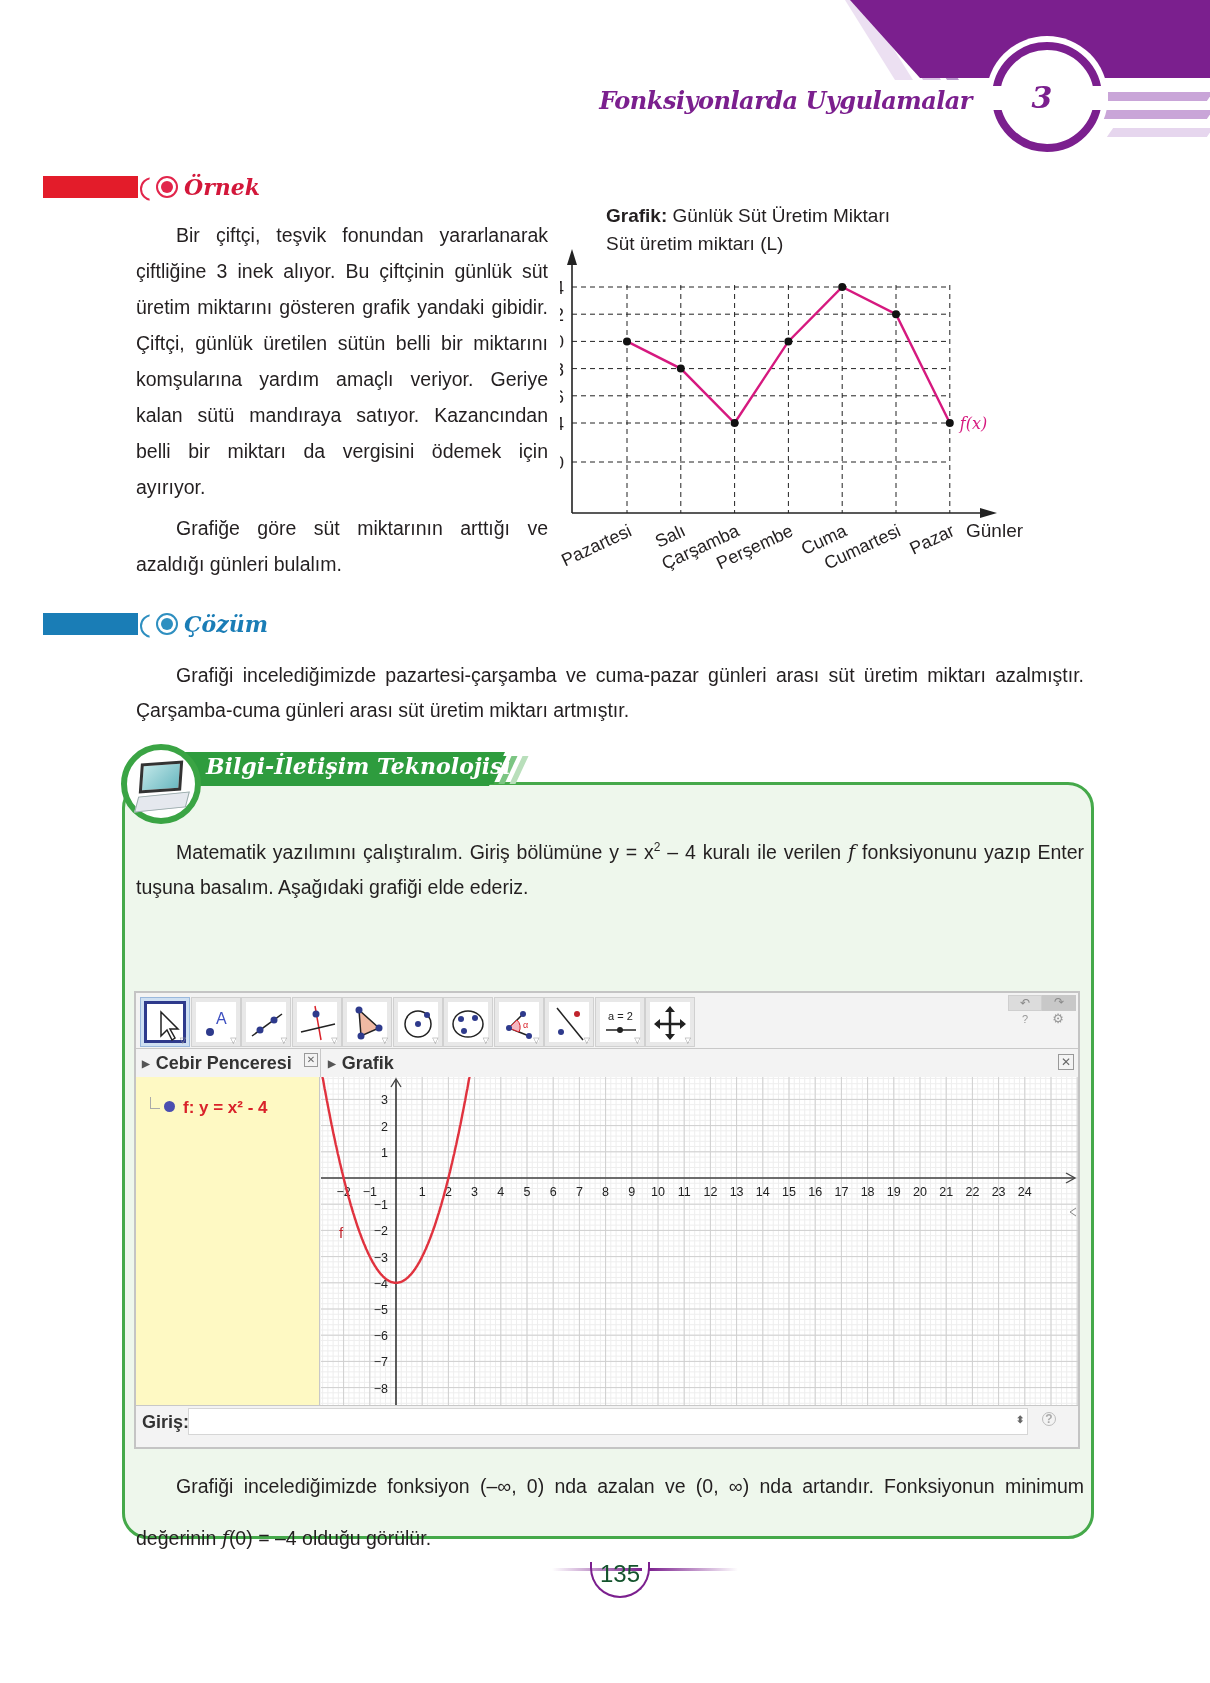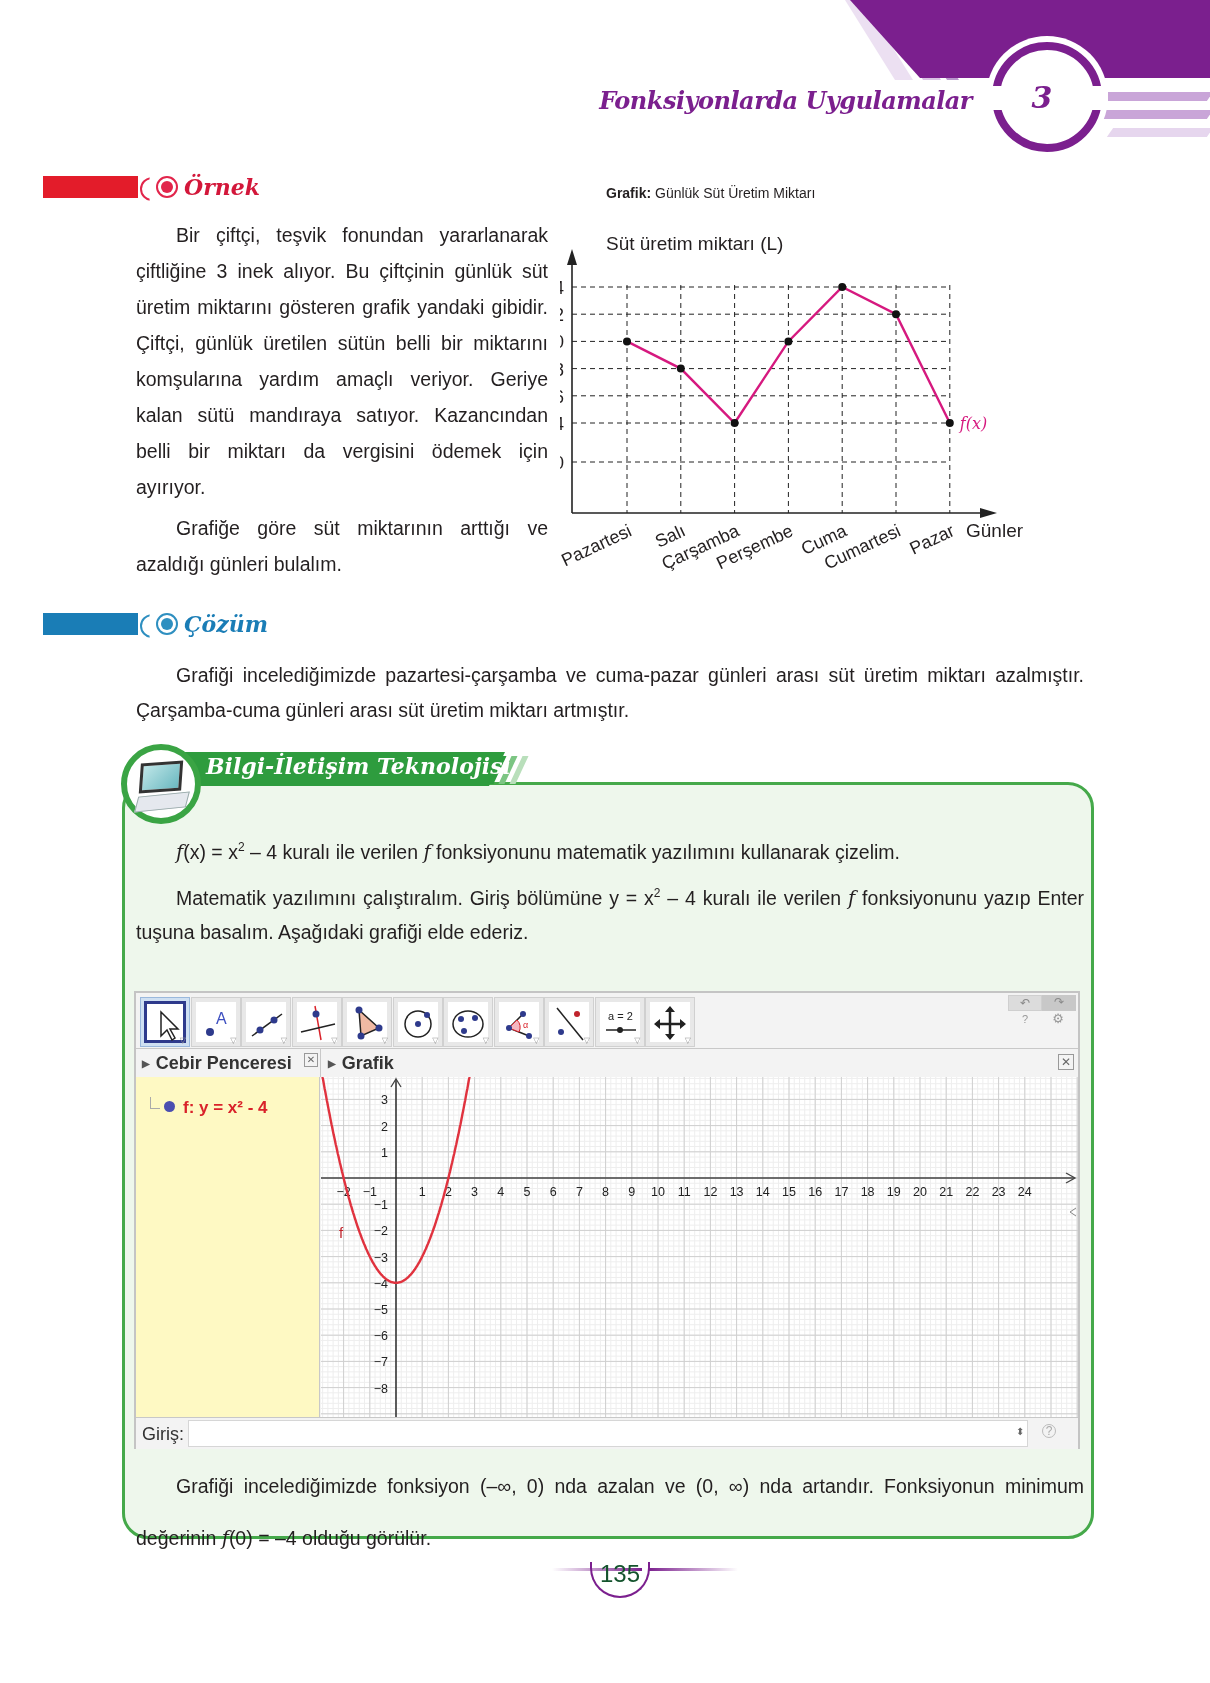--- a/index.html
+++ b/index.html
@@ -36,21 +36,21 @@
   .tag.cozum .bar { background: #1a7db6; }
   .tag.cozum .label { color: #1a7db6; }
 
   
   .problem { position: absolute; left: 136px; top: 217px; width: 412px; font-size: 19.5px; line-height: 36px; text-align: justify; }
   .problem p { text-indent: 40px; }
   .problem p + p { margin-top: 5px; }
 
   
   .milk-chart { position: absolute; left: 560px; top: 185px; width: 560px; height: 440px; }
-  .milk-title { position: absolute; left: 46px; top: 0; font-size: 14px; }
+  .milk-title { position: absolute; left: 46px; top: 20px; font-size: 19px; }
   .milk-title b { font-weight: bold; }
   .milk-ylabel { position: absolute; left: 46px; top: 48px; font-size: 19px; }
   .milk-chart svg { position: absolute; left: 0; top: 0; }
 
   
   .solution { position: absolute; left: 136px; top: 658px; width: 948px; font-size: 19.5px; line-height: 35px; text-align: justify; }
   .solution p { text-indent: 40px; }
 
   
   .bit-box { position: absolute; left: 122px; top: 782px; width: 972px; height: 757px; border: 3px solid #45a94a;
@@ -88,21 +88,21 @@
   .gg-gear { position: absolute; right: 14px; top: 18px; font-size: 13px; color: #999; }
 
   .gg-panel-hdr { position: absolute; top: 56px; height: 28px; font-weight: bold; font-size: 18px; color: #333; line-height: 28px; }
   .gg-panel-hdr .arr { font-size: 10px; color: #555; margin-right: 6px; vertical-align: middle; }
   .gg-alg { position: absolute; left: 0; top: 84px; width: 184px; height: 340px; background: #fef9c3; border-right: 1px solid #c8c8c8; }
   .gg-alg-item { position: absolute; left: 14px; top: 20px; font-size: 17px; font-weight: bold; color: #d9222a; }
   .gg-alg-item .branch { display: inline-block; width: 10px; height: 12px; border-left: 1px solid #aaa; border-bottom: 1px solid #aaa; margin-right: 4px; vertical-align: 4px; }
   .gg-alg-item .bullet { display: inline-block; width: 11px; height: 11px; border-radius: 50%; background: #4b4fb0; margin-right: 8px; vertical-align: 1px; }
   .gg-close { position: absolute; width: 14px; height: 14px; border: 1px solid #999; color: #666; font-size: 12px; line-height: 12px; text-align: center; }
   .gg-graph { position: absolute; left: 185px; top: 84px; width: 757px; height: 340px; background: #ffffff; overflow: hidden; }
-  .gg-input { position: absolute; left: 0; top: 424px; width: 100%; height: 32px; border-top: 1px solid #c8c8c8; background: #f3f3f3; }
+  .gg-input { position: absolute; left: 0; top: 412px; width: 100%; height: 32px; border-top: 1px solid #c8c8c8; background: #f3f3f3; font-weight: bold; }
   .gg-input-label { position: absolute; left: 6px; top: 6px; font-size: 18px; color: #333; }
   .gg-input-field { position: absolute; left: 52px; top: 2px; width: 840px; height: 27px; background: #ffffff; border: 1px solid #d6d6d6; }
   .gg-input-help { position: absolute; right: 22px; top: 6px; font-size: 12px; color: #aaa; border: 1px solid #bbb; border-radius: 50%; width: 14px; height: 14px; text-align: center; line-height: 13px; }
 
   .bit-conclusion { position: absolute; left: 136px; top: 1460px; width: 948px; font-size: 19.5px; line-height: 52px; text-align: justify; }
   .bit-conclusion p { text-indent: 40px; }
   .bit-conclusion .fn { font-family: "DejaVu Serif", serif; font-style: italic; }
 
   
   .pg-line { position: absolute; top: 1568px; height: 3px; width: 90px; }
@@ -201,21 +201,20 @@
 <div class="bit-slash" style="left:494px; background:#2e9c3e;"></div>
 <div class="bit-slash" style="left:505px; background:#7cc583;"></div>
 <div class="bit-slash" style="left:516px; background:#b9dfbb;"></div>
 <div class="bit-banner-title">Bilgi-İletişim Teknolojisi</div>
 <div class="bit-icon">
   <div class="scr"></div>
   <div class="kb"></div>
 </div>
 
 <div class="bit-text">
-  <p><span class="fn">f</span><span>(x) = x</span><sup>2</sup><span> – 4 kuralı ile verilen </span><span class="fn">f</span><span> fonksiyonunu matematik yazılımını kullanarak çizelim.</span></p>
   <p><span>Matematik yazılımını çalıştıralım. Giriş bölümüne y = x</span><sup>2</sup><span> – 4 kuralı ile verilen </span><span class="fn">f</span><span> fonksiyonunu yazıp Enter tuşuna basalım. Aşağıdaki grafiği elde ederiz.</span></p>
 </div>
 
 <div class="gg">
   <div class="gg-toolbar" id="gg-toolbar">
     <div class="gg-undo">↶</div>
     <div class="gg-redo">↷</div>
     <div class="gg-help">?</div>
     <div class="gg-gear">⚙</div>
   <div class="gg-tool sel" style="left: 4px;">

